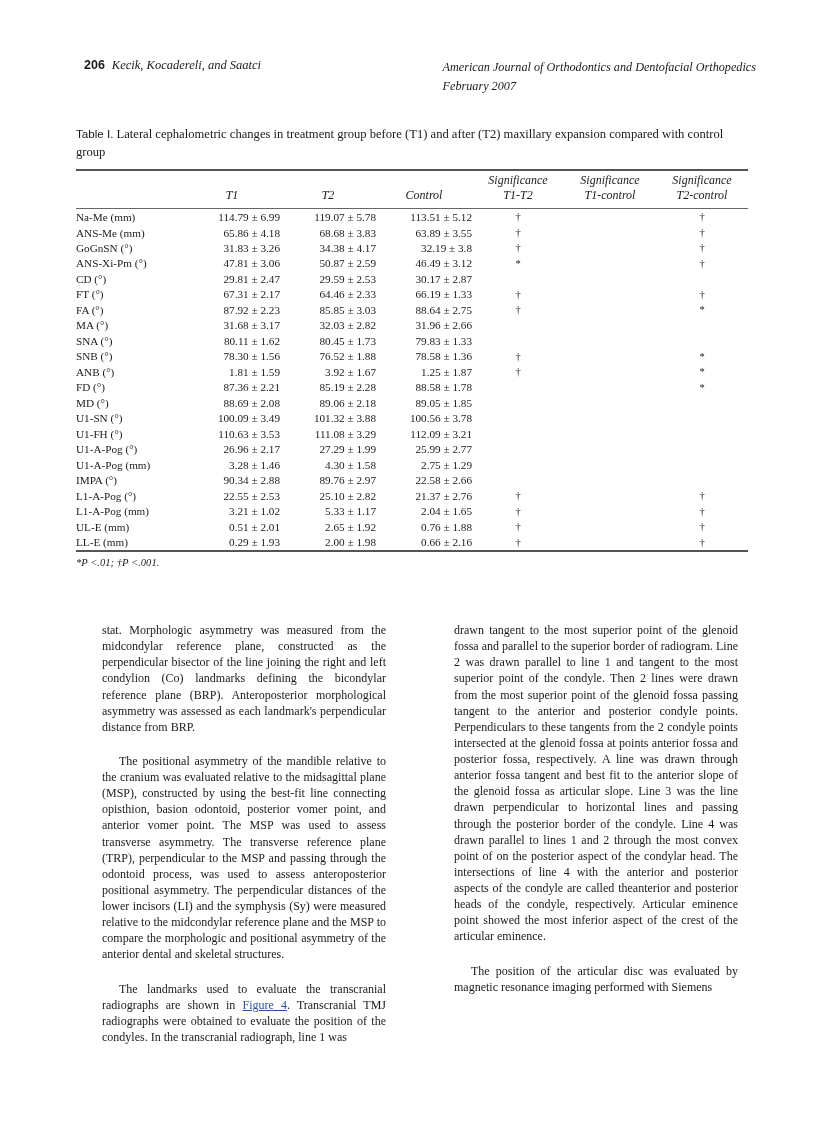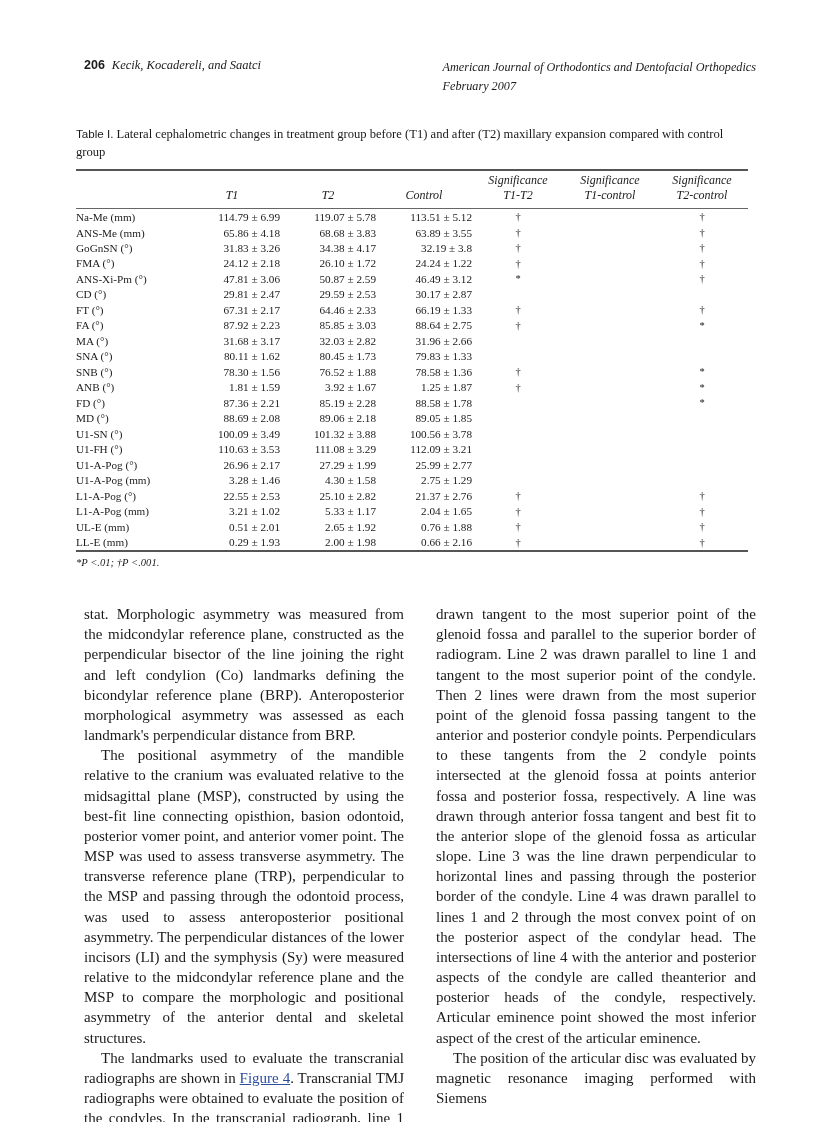--- a/index.html
+++ b/index.html
@@ -132,22 +132,22 @@
     left: 84px;
     top: 604px;
     width: 672px;
     display: flex;
     gap: 32px;
   }
   .col {
     width: 320px;
   }
   .col p {
-    margin: 0;
-    font-size: 15px;
+    margin: 18px;
+    font-size: 12px;
     line-height: 1.345;
     text-align: justify;
     text-justify: inter-word;
     hyphens: none;
   }
   .col p.indent {
     text-indent: 17px;
   }
   .col h4.subhead {
     font-family: "Liberation Sans", sans-serif;
@@ -233,29 +233,20 @@
           <tr>
             <td class="lbl">GoGnSN (°)</td>
             <td class="num">31.83 ± 3.26</td>
             <td class="num">34.38 ± 4.17</td>
             <td class="num">32.19 ± 3.8</td>
             <td class="sig">†</td>
             <td class="sig"></td>
             <td class="sig">†</td>
           </tr>
           <tr>
-            <td class="lbl">FMA (°)</td>
-            <td class="num">24.12 ± 2.18</td>
-            <td class="num">26.10 ± 1.72</td>
-            <td class="num">24.24 ± 1.22</td>
-            <td class="sig">†</td>
-            <td class="sig"></td>
-            <td class="sig">†</td>
-          </tr>
-          <tr>
             <td class="lbl">ANS-Xi-Pm (°)</td>
             <td class="num">47.81 ± 3.06</td>
             <td class="num">50.87 ± 2.59</td>
             <td class="num">46.49 ± 3.12</td>
             <td class="sig">*</td>
             <td class="sig"></td>
             <td class="sig">†</td>
           </tr>
           <tr>
             <td class="lbl">CD (°)</td>
@@ -368,20 +359,29 @@
           <tr>
             <td class="lbl">U1-A-Pog (mm)</td>
             <td class="num">3.28 ± 1.46</td>
             <td class="num">4.30 ± 1.58</td>
             <td class="num">2.75 ± 1.29</td>
             <td class="sig"></td>
             <td class="sig"></td>
             <td class="sig"></td>
           </tr>
           <tr>
+            <td class="lbl">IMPA (°)</td>
+            <td class="num">90.34 ± 2.88</td>
+            <td class="num">89.76 ± 2.97</td>
+            <td class="num">22.58 ± 2.66</td>
+            <td class="sig"></td>
+            <td class="sig"></td>
+            <td class="sig"></td>
+          </tr>
+          <tr>
             <td class="lbl">L1-A-Pog (°)</td>
             <td class="num">22.55 ± 2.53</td>
             <td class="num">25.10 ± 2.82</td>
             <td class="num">21.37 ± 2.76</td>
             <td class="sig">†</td>
             <td class="sig"></td>
             <td class="sig">†</td>
           </tr>
           <tr>
             <td class="lbl">L1-A-Pog (mm)</td>

